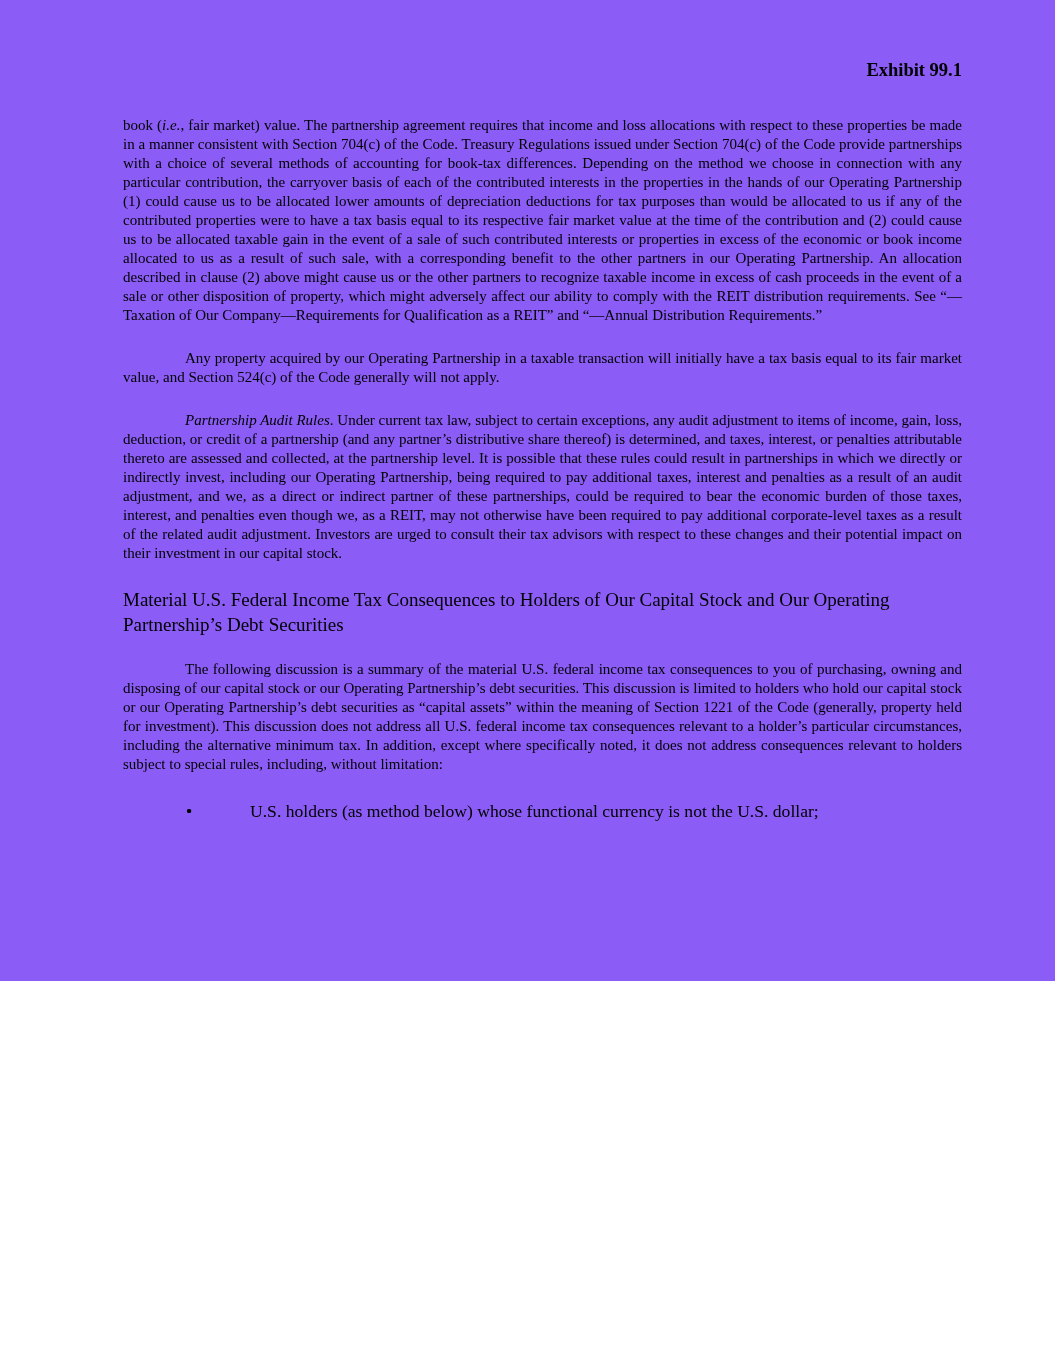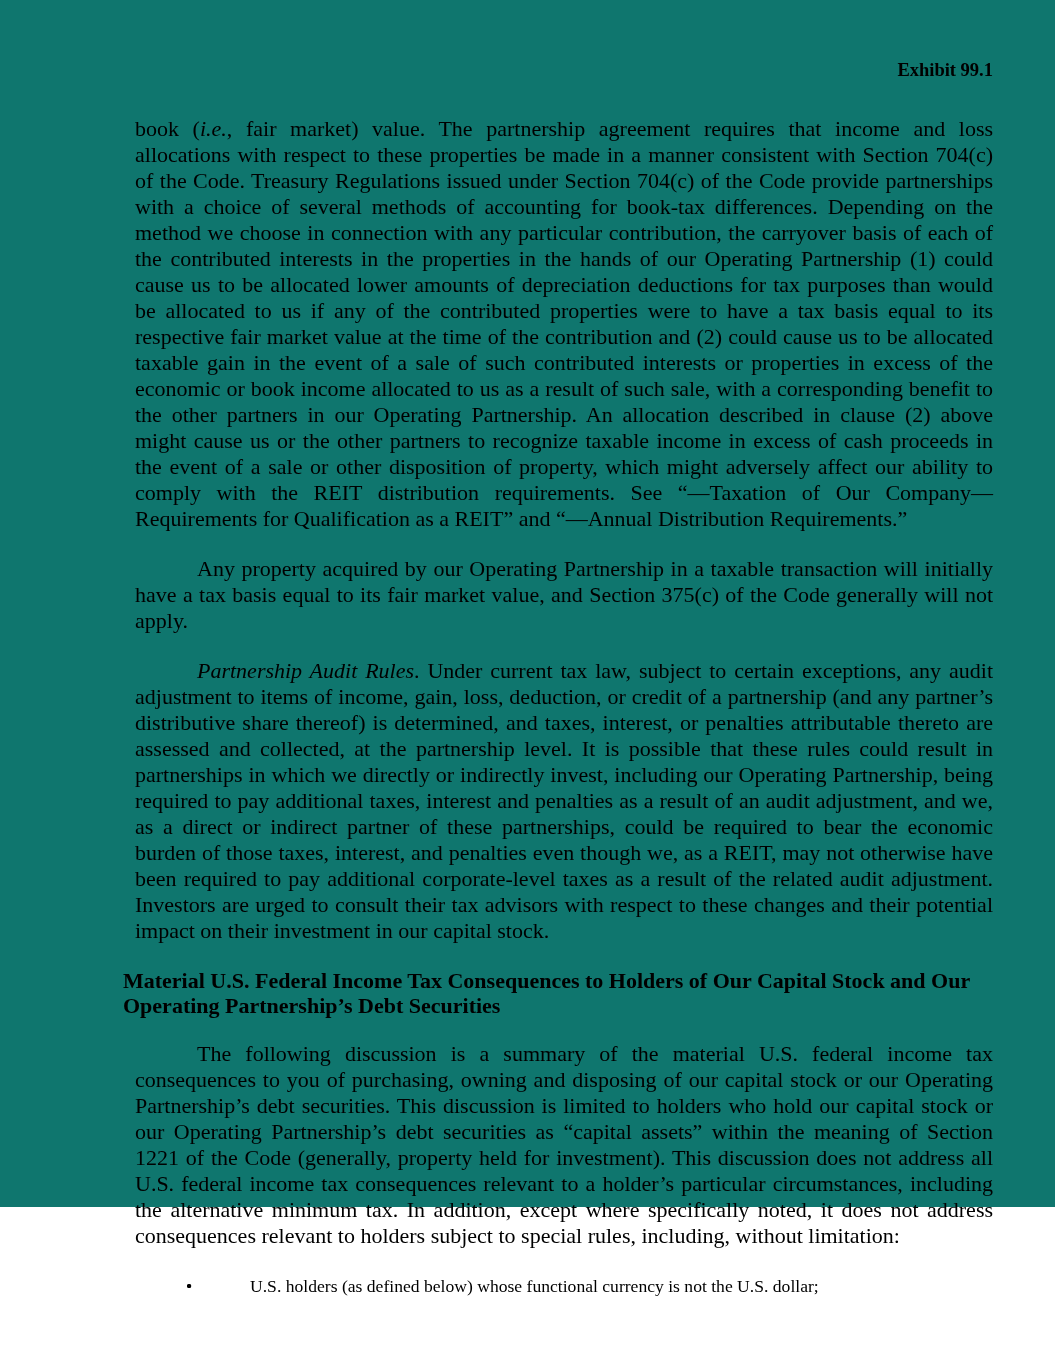--- a/index.html
+++ b/index.html
@@ -10,51 +10,51 @@
   }
   body {
     width: 1055px;
     height: 1365px;
     font-family: "Liberation Serif", "DejaVu Serif", serif;
     overflow: hidden;
   }
   .page {
     box-sizing: border-box;
     width: 1055px;
-    height: 1207px;
-    padding: 58px 62px 0 123px;
-    background: #0f766e;
+    height: 981px;
+    padding: 58px 93px 0 123px;
+    background: #8b5cf6;
   }
   .exhibit {
     text-align: right;
     font-weight: bold;
     font-size: 18.5px;
     line-height: 24px;
     margin: 0 0 34px 0;
   }
   .para {
-    font-size: 22px;
-    line-height: 26px;
+    font-size: 15px;
+    line-height: 19px;
     text-align: justify;
-    margin: 0 0 24px 12px;
+    margin: 0 0 24px 0;
   }
   .indent {
     text-indent: 62px;
   }
   .it {
     font-style: italic;
   }
   .bi {
     font-style: italic;
     font-weight: normal;
   }
   .heading {
-    font-size: 22px;
+    font-size: 19px;
     line-height: 25px;
-    font-weight: bold;
+    font-weight: normal;
     text-align: left;
     margin: 0 0 23px 0;
   }
   .bullets {
     list-style: none;
     margin: 18px 0 0 0;
     padding: 0;
   }
   .bullet {
     position: relative;
@@ -71,31 +71,31 @@
 </style>
 </head>
 <body>
 
 <div class="page">
 
   <div class="exhibit">Exhibit 99.1</div>
 
   <p class="para"><span>book (</span><span class="it">i.e.</span><span>, fair market) value. The partnership agreement requires that income and loss allocations with respect to these properties be made in a manner consistent with Section 704(c) of the Code. Treasury Regulations issued under Section 704(c) of the Code provide partnerships with a choice of several methods of accounting for book-tax differences. Depending on the method we choose in connection with any particular contribution, the carryover basis of each of the contributed interests in the properties in the hands of our Operating Partnership (1) could cause us to be allocated lower amounts of depreciation deductions for tax purposes than would be allocated to us if any of the contributed properties were to have a tax basis equal to its respective fair market value at the time of the contribution and (2) could cause us to be allocated taxable gain in the event of a sale of such contributed interests or properties in excess of the economic or book income allocated to us as a result of such sale, with a corresponding benefit to the other partners in our Operating Partnership. An allocation described in clause (2) above might cause us or the other partners to recognize taxable income in excess of cash proceeds in the event of a sale or other disposition of property, which might adversely affect our ability to comply with the REIT distribution requirements. See “—Taxation of Our Company—Requirements for Qualification as a REIT” and “—Annual Distribution Requirements.”</span></p>
 
-  <p class="para indent">Any property acquired by our Operating Partnership in a taxable transaction will initially have a tax basis equal to its fair market value, and Section 375(c) of the Code generally will not apply.</p>
+  <p class="para indent">Any property acquired by our Operating Partnership in a taxable transaction will initially have a tax basis equal to its fair market value, and Section 524(c) of the Code generally will not apply.</p>
 
   <p class="para indent"><span class="bi">Partnership Audit Rules</span><span>. Under current tax law, subject to certain exceptions, any audit adjustment to items of income, gain, loss, deduction, or credit of a partnership (and any partner’s distributive share thereof) is determined, and taxes, interest, or penalties attributable thereto are assessed and collected, at the partnership level. It is possible that these rules could result in partnerships in which we directly or indirectly invest, including our Operating Partnership, being required to pay additional taxes, interest and penalties as a result of an audit adjustment, and we, as a direct or indirect partner of these partnerships, could be required to bear the economic burden of those taxes, interest, and penalties even though we, as a REIT, may not otherwise have been required to pay additional corporate-level taxes as a result of the related audit adjustment. Investors are urged to consult their tax advisors with respect to these changes and their potential impact on their investment in our capital stock.</span></p>
 
   <h2 class="heading">Material U.S. Federal Income Tax Consequences to Holders of Our Capital Stock and Our Operating Partnership’s Debt Securities</h2>
 
   <p class="para indent">The following discussion is a summary of the material U.S. federal income tax consequences to you of purchasing, owning and disposing of our capital stock or our Operating Partnership’s debt securities. This discussion is limited to holders who hold our capital stock or our Operating Partnership’s debt securities as “capital assets” within the meaning of Section 1221 of the Code (generally, property held for investment). This discussion does not address all U.S. federal income tax consequences relevant to a holder’s particular circumstances, including the alternative minimum tax. In addition, except where specifically noted, it does not address consequences relevant to holders subject to special rules, including, without limitation:</p>
 
   <ul class="bullets">
     <li class="bullet">
       <span class="marker">•</span>
     </li>
     <li class="bullet">
       <span class="marker">•</span>
-      <span>U.S. holders (as defined below) whose functional currency is not the U.S. dollar;</span>
+      <span>U.S. holders (as method below) whose functional currency is not the U.S. dollar;</span>
     </li>
   </ul>
 
 </div>
 
 </body></html>

